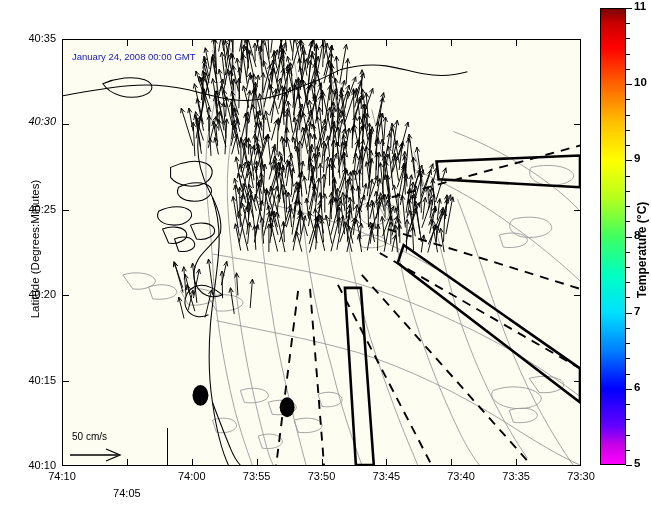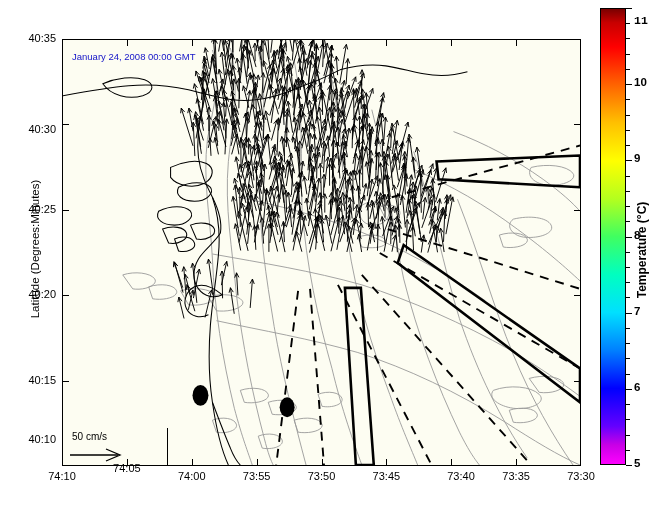--- a/index.html
+++ b/index.html
@@ -1408,36 +1408,36 @@
 
   <div class="abs" id="scalebox"></div>
   <div class="abs" id="scaletext">50 cm/s</div>
   <svg class="abs" style="left:68px;top:448px;width:60px;height:14px;z-index:7;">
     <line x1="2" y1="7" x2="50" y2="7" stroke="#000" stroke-width="1.3"></line>
     <polyline points="38,1 52,7 38,13" fill="none" stroke="#000" stroke-width="1.3"></polyline>
   </svg>
 
   <div id="xticks">
       <div class="abs xlab" style="left: 32px; top: 470px;">74:10</div>
-      <div class="abs xlab" style="left: 96.875px; top: 462px;">74:05</div>
+      <div class="abs xlab" style="left: 96.875px; top: 487px;">74:05</div>
       <div class="abs xlab" style="left: 161.75px; top: 470px;">74:00</div>
       <div class="abs xlab" style="left: 226.625px; top: 470px;">73:55</div>
       <div class="abs xlab" style="left: 291.5px; top: 470px;">73:50</div>
       <div class="abs xlab" style="left: 356.375px; top: 470px;">73:45</div>
       <div class="abs xlab" style="left: 431px; top: 470px;">73:40</div>
       <div class="abs xlab" style="left: 486.125px; top: 470px;">73:35</div>
       <div class="abs xlab" style="left: 551px; top: 470px;">73:30</div>
     </div>
   <div id="yticks">
       <div class="abs ylab" style="left: 4px; top: 32px;">40:35</div>
-      <div class="abs ylab" style="left: 4px; top: 123px;">40:30</div>
+      <div class="abs ylab" style="left: 4px; top: 115px; font-style: italic;">40:30</div>
       <div class="abs ylab" style="left: 4px; top: 202.8px;">40:25</div>
       <div class="abs ylab" style="left: 4px; top: 288.2px;">40:20</div>
       <div class="abs ylab" style="left: 4px; top: 373.6px;">40:15</div>
-      <div class="abs ylab" style="left: 4px; top: 433px;">40:10</div>
+      <div class="abs ylab" style="left: 4px; top: 459px;">40:10</div>
     </div>
   <div id="xtickmarks">
       <div class="abs" style="left: 126.875px; top: 459px; width: 0px; height: 7px; border-left: 1.2px solid rgb(0, 0, 0);"></div>
       <div class="abs" style="left: 126.875px; top: 39px; width: 0px; height: 7px; border-left: 1.2px solid rgb(0, 0, 0);"></div>
       <div class="abs" style="left: 191.75px; top: 459px; width: 0px; height: 7px; border-left: 1.2px solid rgb(0, 0, 0);"></div>
       <div class="abs" style="left: 191.75px; top: 39px; width: 0px; height: 7px; border-left: 1.2px solid rgb(0, 0, 0);"></div>
       <div class="abs" style="left: 256.625px; top: 459px; width: 0px; height: 7px; border-left: 1.2px solid rgb(0, 0, 0);"></div>
       <div class="abs" style="left: 256.625px; top: 39px; width: 0px; height: 7px; border-left: 1.2px solid rgb(0, 0, 0);"></div>
       <div class="abs" style="left: 321.5px; top: 459px; width: 0px; height: 7px; border-left: 1.2px solid rgb(0, 0, 0);"></div>
       <div class="abs" style="left: 321.5px; top: 39px; width: 0px; height: 7px; border-left: 1.2px solid rgb(0, 0, 0);"></div>
@@ -1457,21 +1457,21 @@
       <div class="abs" style="left: 574px; top: 295.2px; width: 7px; height: 0px; border-top: 1.2px solid rgb(0, 0, 0);"></div>
       <div class="abs" style="left: 62px; top: 380.6px; width: 7px; height: 0px; border-top: 1.2px solid rgb(0, 0, 0);"></div>
       <div class="abs" style="left: 574px; top: 380.6px; width: 7px; height: 0px; border-top: 1.2px solid rgb(0, 0, 0);"></div>
     </div>
 
   <div class="abs" id="ytitle">Latitude (Degrees:Minutes)</div>
 
   <div class="abs" id="cbar"></div>
   <div id="cbticks">
       <div class="cbtick" style="top: 8px;"></div>
-      <div class="cblab" style="top: 14px; font-family: Liberation Mono, monospace;">11</div>
+      <div class="cblab" style="top: 0px;">11</div>
       <div class="cbtick" style="top: 84.1667px;"></div>
       <div class="cblab" style="top: 76.1667px;">10</div>
       <div class="cbtick" style="top: 160.333px;"></div>
       <div class="cblab" style="top: 152.333px;">9</div>
       <div class="cbtick" style="top: 236.5px;"></div>
       <div class="cblab" style="top: 228.5px;">8</div>
       <div class="cbtick" style="top: 312.667px;"></div>
       <div class="cblab" style="top: 304.667px;">7</div>
       <div class="cbtick" style="top: 388.833px;"></div>
       <div class="cblab" style="top: 380.833px;">6</div>

